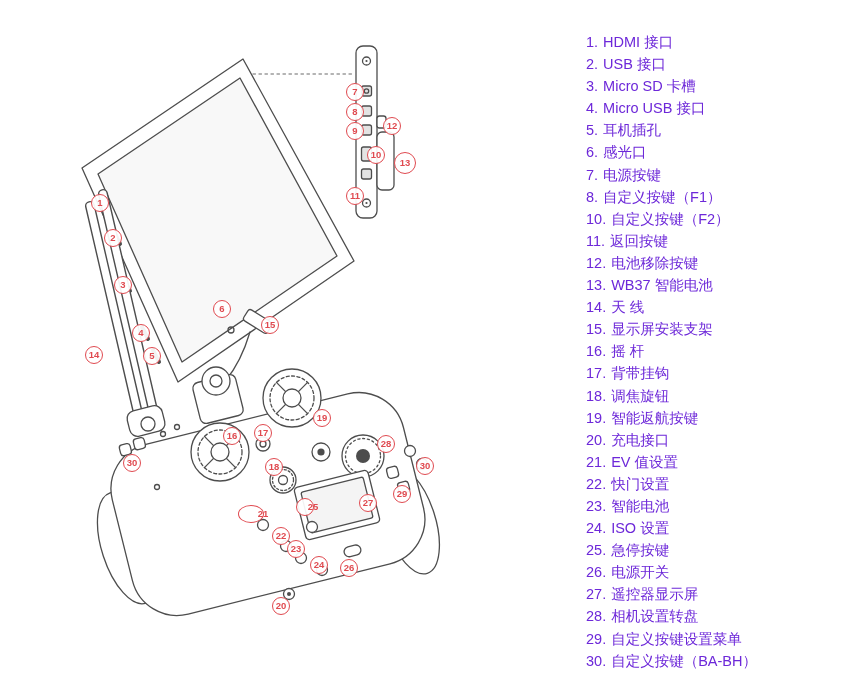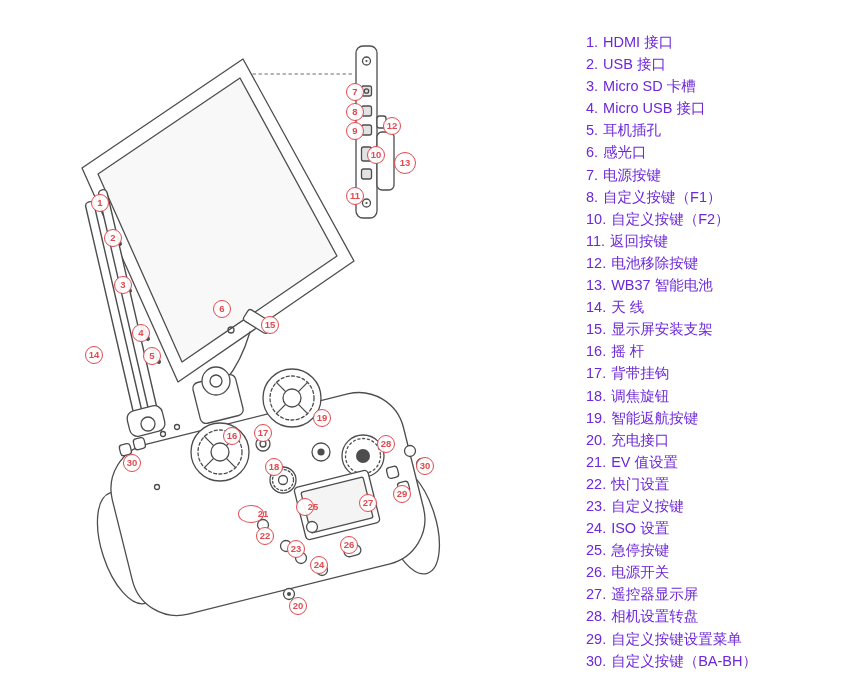--- a/index.html
+++ b/index.html
@@ -190,27 +190,27 @@
         <div class="callout" style="left: 376px; top: 155px;">10</div>
         <div class="callout" style="left: 355px; top: 176px; margin-top: 20px;">11</div>
         <div class="callout" style="left: 392px; top: 126px;">12</div>
         <div class="callout" style="left: 405px; top: 163px; width: 22px; height: 22px;">13</div>
         <div class="callout" style="left: 94px; top: 355px;">14</div>
         <div class="callout" style="left: 270px; top: 325px;">15</div>
         <div class="callout" style="left: 232px; top: 436px;">16</div>
         <div class="callout" style="left: 263px; top: 433px; text-align: right;">17</div>
         <div class="callout" style="left: 274px; top: 467px;">18</div>
         <div class="callout" style="left: 322px; top: 418px;">19</div>
-        <div class="callout" style="left: 298px; top: 606px;">20</div>
+        <div class="callout" style="left: 281px; top: 606px;">20</div>
         <div class="callout" style="left: 251px; top: 514px; padding-left: 24px;">21</div>
-        <div class="callout" style="left: 265px; top: 536px;">22</div>
+        <div class="callout" style="left: 281px; top: 536px;">22</div>
         <div class="callout" style="left: 296px; top: 549px;">23</div>
         <div class="callout" style="left: 319px; top: 565px;">24</div>
         <div class="callout" style="left: 305px; top: 507px; padding-left: 16px;">25</div>
-        <div class="callout" style="left: 349px; top: 545px;">26</div>
+        <div class="callout" style="left: 349px; top: 568px;">26</div>
         <div class="callout" style="left: 368px; top: 503px;">27</div>
         <div class="callout" style="left: 362px; top: 444px; margin-left: 24px;">28</div>
         <div class="callout" style="left: 402px; top: 494px;">29</div>
         <div class="callout" style="left: 132px; top: 463px;">30</div>
         <div class="callout" style="left: 425px; top: 466px;">30</div>
       </div>
   </div>
 
   <div class="legend">
       <div class="legend-item"><span class="num">1.</span><span>HDMI 接口</span></div>
@@ -227,21 +227,21 @@
       <div class="legend-item"><span class="num">13.</span><span>WB37 智能电池</span></div>
       <div class="legend-item"><span class="num">14.</span><span>天 线</span></div>
       <div class="legend-item"><span class="num">15.</span><span>显示屏安装支架</span></div>
       <div class="legend-item"><span class="num">16.</span><span>摇 杆</span></div>
       <div class="legend-item"><span class="num">17.</span><span>背带挂钩</span></div>
       <div class="legend-item"><span class="num">18.</span><span>调焦旋钮</span></div>
       <div class="legend-item"><span class="num">19.</span><span>智能返航按键</span></div>
       <div class="legend-item"><span class="num">20.</span><span>充电接口</span></div>
       <div class="legend-item"><span class="num">21.</span><span>EV 值设置</span></div>
       <div class="legend-item"><span class="num">22.</span><span>快门设置</span></div>
-      <div class="legend-item"><span class="num">23.</span><span>自定义按键</span></div>
+      <div class="legend-item"><span class="num">23.</span><span>智能电池</span></div>
       <div class="legend-item"><span class="num">24.</span><span>ISO 设置</span></div>
       <div class="legend-item"><span class="num">25.</span><span>急停按键</span></div>
       <div class="legend-item"><span class="num">26.</span><span>电源开关</span></div>
       <div class="legend-item"><span class="num">27.</span><span>遥控器显示屏</span></div>
       <div class="legend-item"><span class="num">28.</span><span>相机设置转盘</span></div>
       <div class="legend-item"><span class="num">29.</span><span>自定义按键设置菜单</span></div>
       <div class="legend-item"><span class="num">30.</span><span>自定义按键（BA-BH）</span></div>
     </div>
 
 </div>

